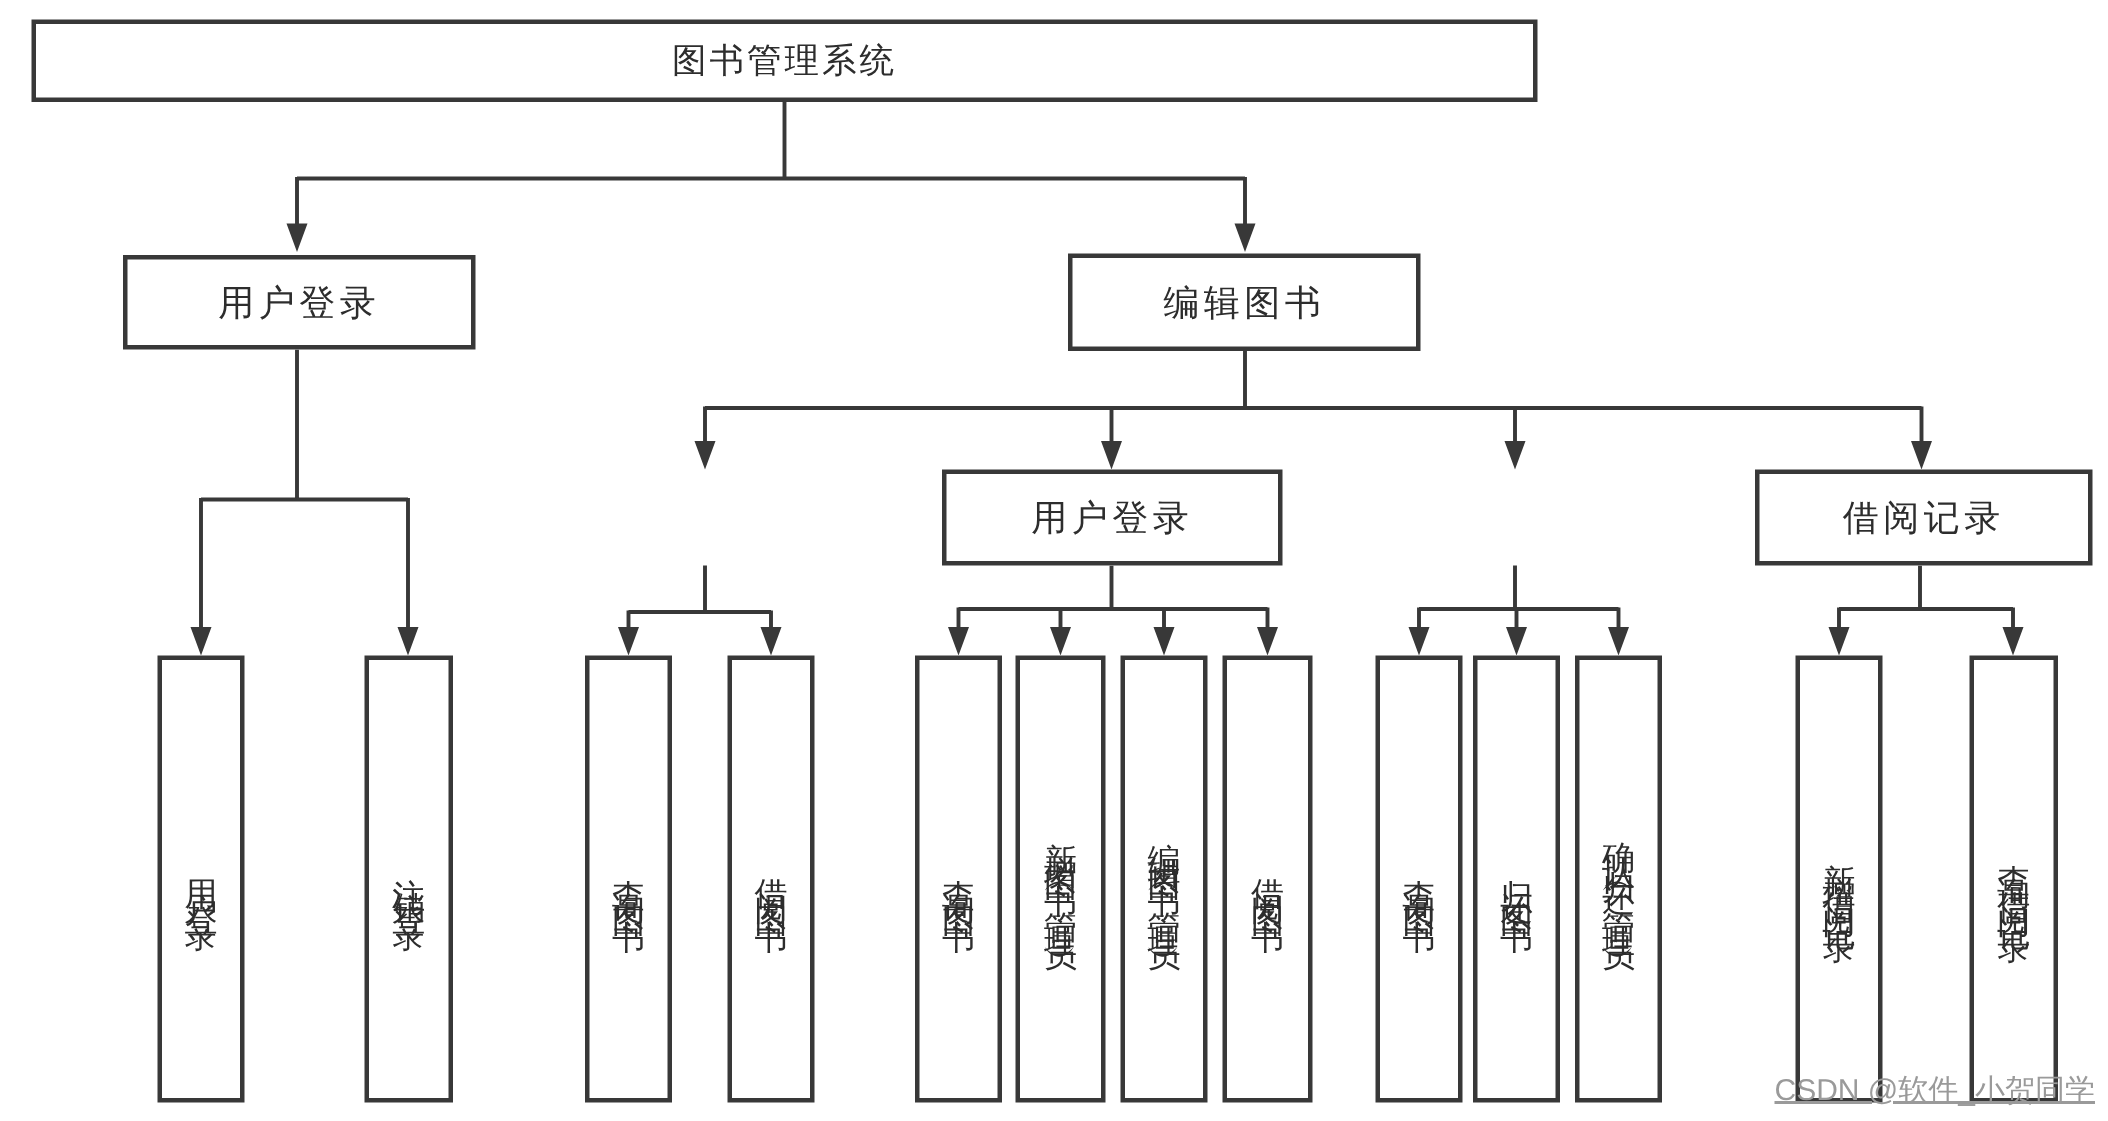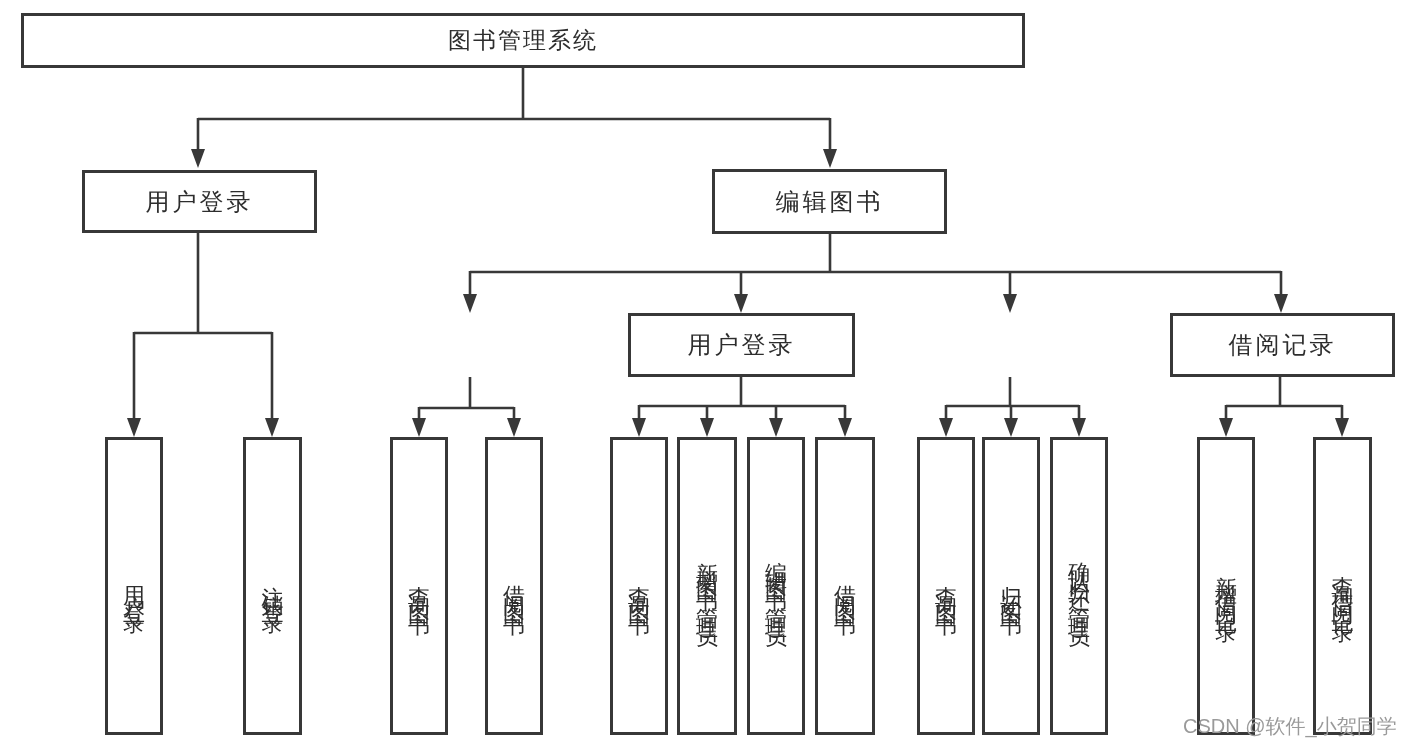--- a/index.html
+++ b/index.html
@@ -39,20 +39,21 @@
     letter-spacing:0.42em;
     line-height:1;
   }
   .watermark{
     position:absolute;
     left:1183px;top:713px;
     font-size:20px;
     color:var(--wm);
     z-index:3;
     white-space:nowrap;
+    text-decoration:underline;
   }
 </style>
 </head>
 <body>
 
 <div class="canvas">
 
   <svg class="wires" width="1405" height="747" viewBox="0 0 1405 747">
 
     <path class="ln" d="M523 68 V119 M198 119 H830 M198 118 V152 M830 118 V152"></path>

